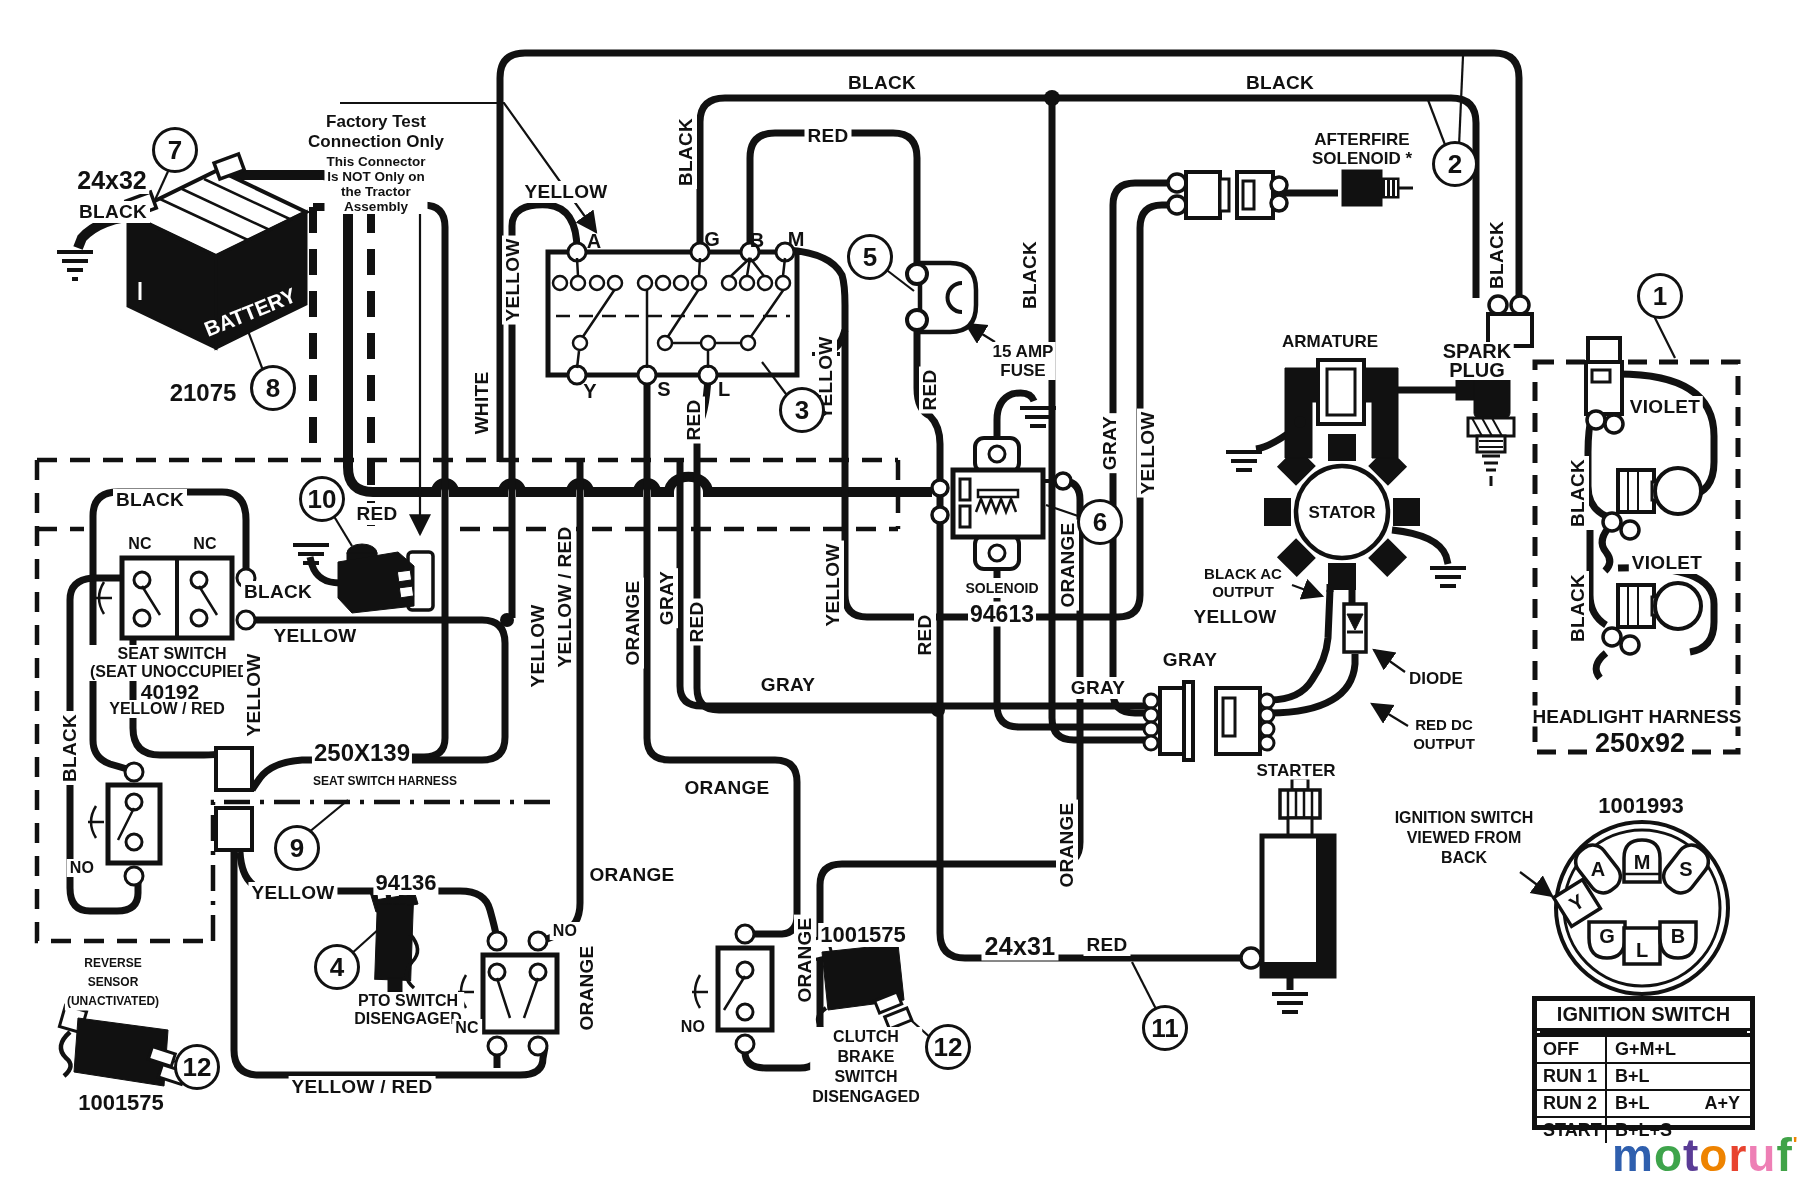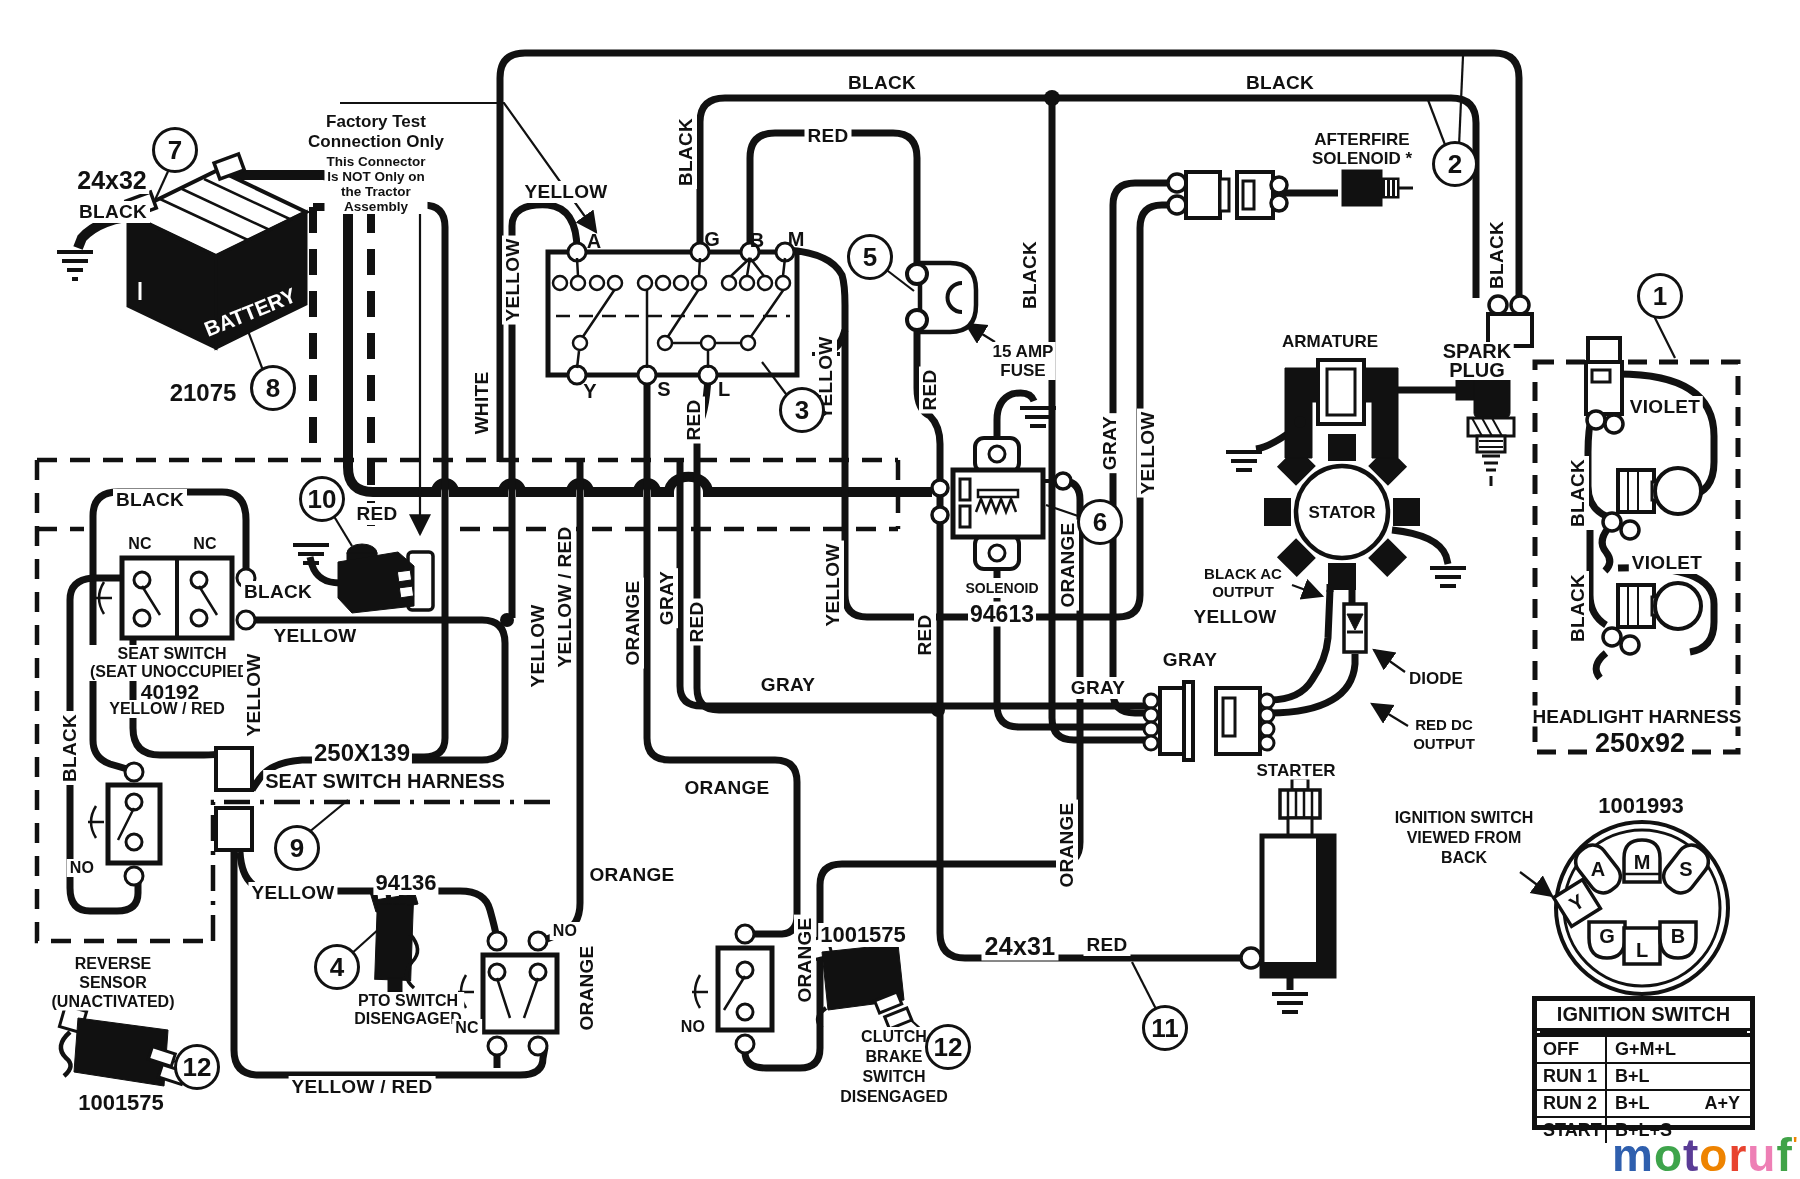--- a/index.html
+++ b/index.html
@@ -544,42 +544,42 @@
       </div>
       <div class="tb" style="left: 170px; top: 691px; font-size: 21px; line-height: 23px;">
         <div>40192</div>
       </div>
       <div class="tb" style="left: 167px; top: 709px; font-size: 16px; line-height: 18px;">
         <div>YELLOW / RED</div>
       </div>
       <div class="tb" style="left: 362px; top: 753px; font-size: 24px; line-height: 26px;">
         <div>250X139</div>
       </div>
-      <div class="tb" style="left: 385px; top: 781px; font-size: 20px; line-height: 22px;">
+      <div class="tb" style="left: 385px; top: 781px; font-size: 12px; line-height: 22px;">
         <div>SEAT SWITCH HARNESS</div>
       </div>
-      <div class="tb" style="left: 113px; top: 982px; font-size: 16px; line-height: 19px;">
+      <div class="tb" style="left: 113px; top: 982px; font-size: 12px; line-height: 19px;">
         <div>REVERSE</div>
         <div>SENSOR</div>
         <div>(UNACTIVATED)</div>
       </div>
       <div class="tb" style="left: 121px; top: 1103px; font-size: 22px; line-height: 24px;">
         <div>1001575</div>
       </div>
       <div class="tb" style="left: 406px; top: 883px; font-size: 22px; line-height: 24px;">
         <div>94136</div>
       </div>
       <div class="tb" style="left: 408px; top: 1010px; font-size: 16px; line-height: 18px;">
         <div>PTO SWITCH</div>
         <div>DISENGAGED</div>
       </div>
       <div class="tb" style="left: 863px; top: 935px; font-size: 22px; line-height: 24px;">
         <div>1001575</div>
       </div>
-      <div class="tb" style="left: 866px; top: 1067px; font-size: 16px; line-height: 20px; margin-left: 28px;">
+      <div class="tb" style="left: 866px; top: 1067px; font-size: 16px; line-height: 20px;">
         <div>CLUTCH</div>
         <div>BRAKE</div>
         <div>SWITCH</div>
         <div>DISENGAGED</div>
       </div>
     </div>
 <div class="ov" id="labels">
       <div class="wl" style="left: 882px; top: 83px; font-size: 19px;">BLACK</div>
       <div class="wl" style="left: 1280px; top: 83px; font-size: 19px;">BLACK</div>
       <div class="wl" style="left: 828px; top: 136px; font-size: 19px;">RED</div>

